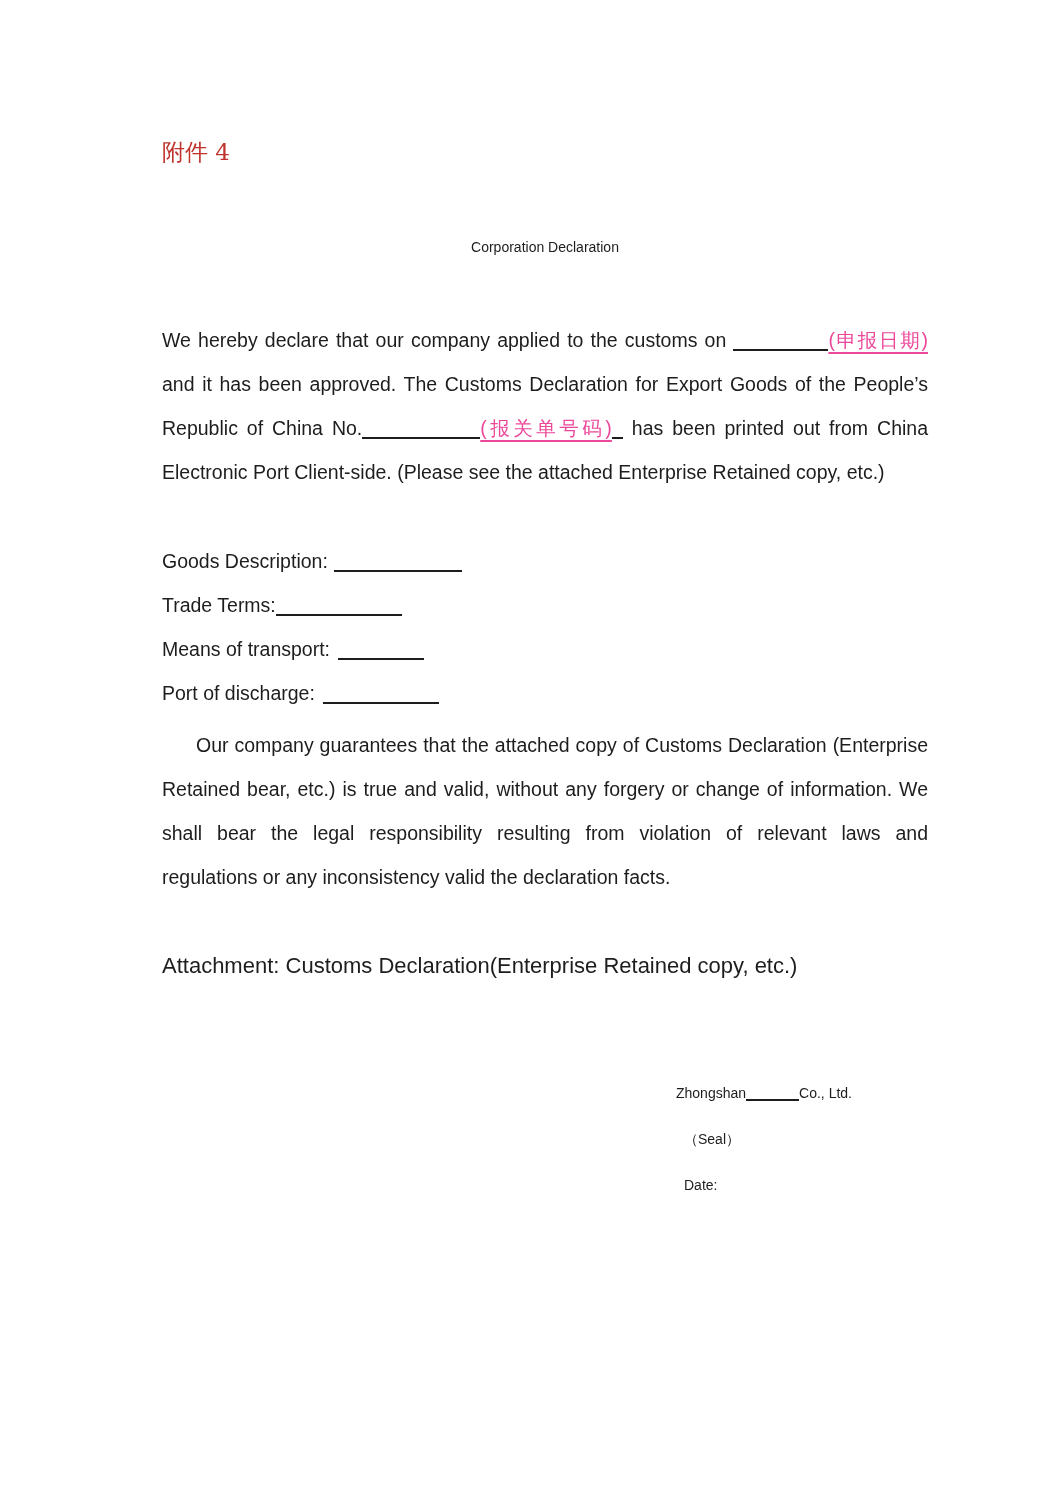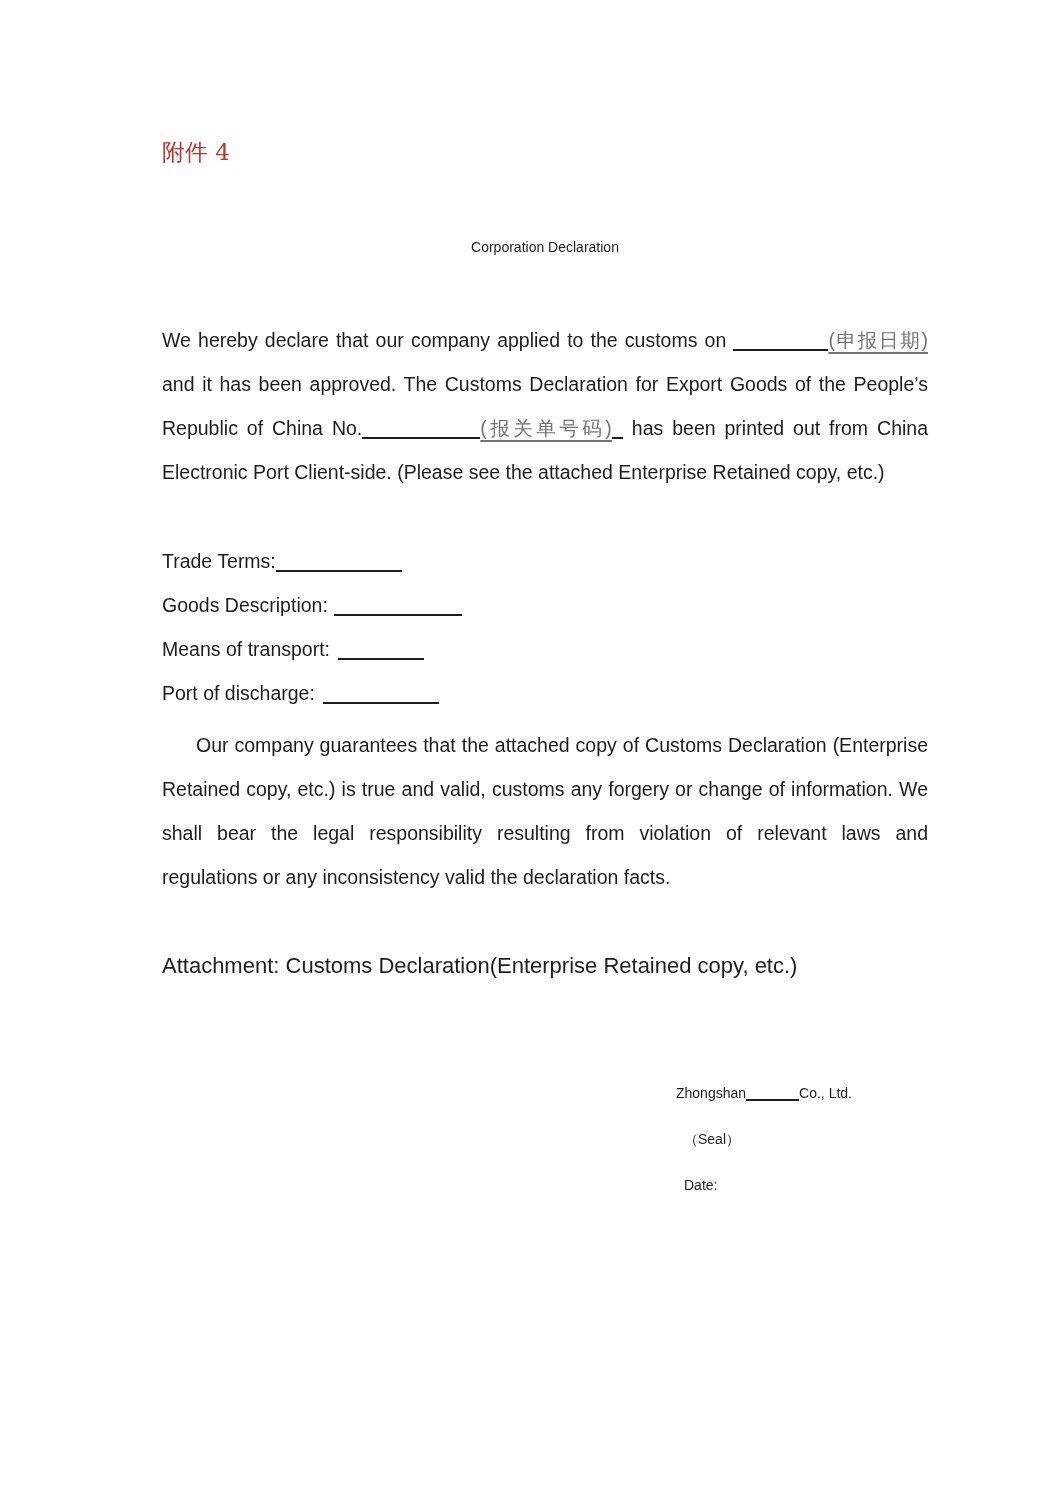--- a/index.html
+++ b/index.html
@@ -53,21 +53,21 @@
     font-size: 22px;
     line-height: 44px;
   }
   .signature {
     margin-top: 82px;
     margin-left: 514px;
     font-size: 14px;
     line-height: 46px;
   }
   .sig-sub { padding-left: 8px; }
-  .red { color: #737373; }
+  .red { color: #ec4899; }
   .red-underlined {
     text-decoration: underline;
     text-decoration-thickness: 2px;
     text-underline-offset: 5px;
   }
   .blank {
     display: inline-block;
     height: 0;
     border-bottom: 2px solid #1d1d1d;
     vertical-align: -4px;
@@ -93,29 +93,29 @@
     <h1 class="title">Corporation Declaration</h1>
 
     <div class="para p1">
       <div class="line just"><span>We hereby declare that our company applied to the customs on</span> <span class="blank w-date"></span><span class="red red-underlined">(申报日期)</span></div>
       <div class="line just">and it has been approved. The Customs Declaration for Export Goods of the People’s</div>
       <div class="line just"><span>Republic of China No.</span><span class="blank w-no"></span><span class="red red-underlined">(报关单号码)</span><span class="blank w-tail"></span> <span>has been printed out from China</span></div>
       <div class="line">Electronic Port Client-side. (Please see the attached Enterprise Retained copy, etc.)</div>
     </div>
 
     <div class="fields">
+      <div class="field-row"><span>Goods Description:</span><span class="blank w-goods"></span></div>
       <div class="field-row"><span>Trade Terms:</span><span class="blank w-terms"></span></div>
-      <div class="field-row"><span>Goods Description:</span><span class="blank w-goods"></span></div>
       <div class="field-row"><span>Means of transport:</span><span class="blank w-trans"></span></div>
       <div class="field-row"><span>Port of discharge:</span><span class="blank w-port"></span></div>
     </div>
 
     <div class="para guarantee">
       <div class="line just indent">Our company guarantees that the attached copy of Customs Declaration (Enterprise</div>
-      <div class="line just">Retained copy, etc.) is true and valid, customs any forgery or change of information. We</div>
+      <div class="line just">Retained bear, etc.) is true and valid, without any forgery or change of information. We</div>
       <div class="line just">shall bear the legal responsibility resulting from violation of relevant laws and</div>
       <div class="line">regulations or any inconsistency valid the declaration facts.</div>
     </div>
 
     <div class="attach-note">Attachment: Customs Declaration(Enterprise Retained copy, etc.)</div>
 
     <div class="signature">
       <div><span>Zhongshan</span><span class="blank w-company"></span><span>Co., Ltd.</span></div>
       <div class="sig-sub">（Seal）</div>
       <div class="sig-sub">Date:</div>

